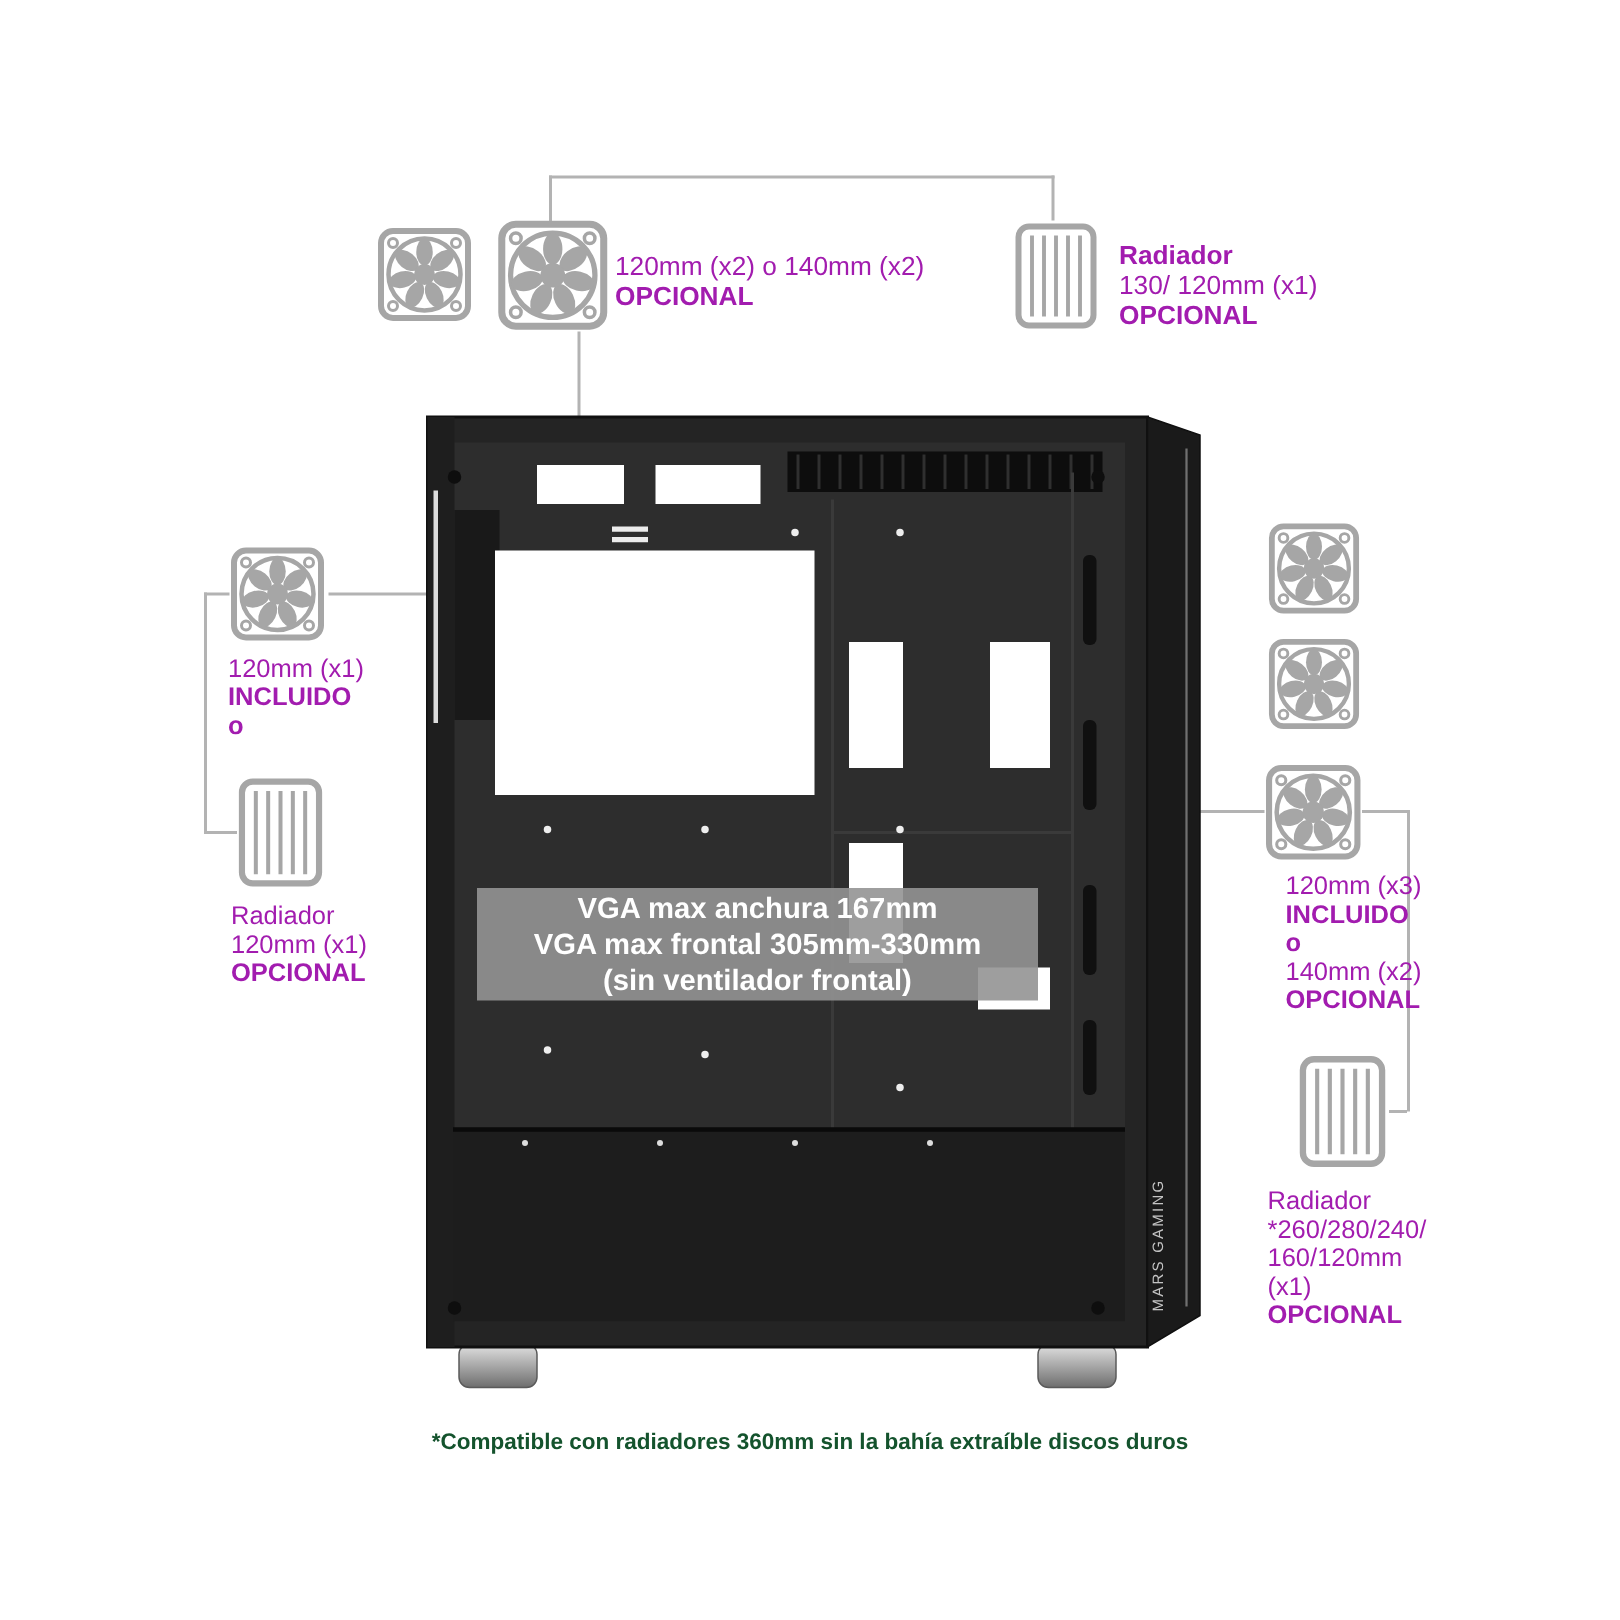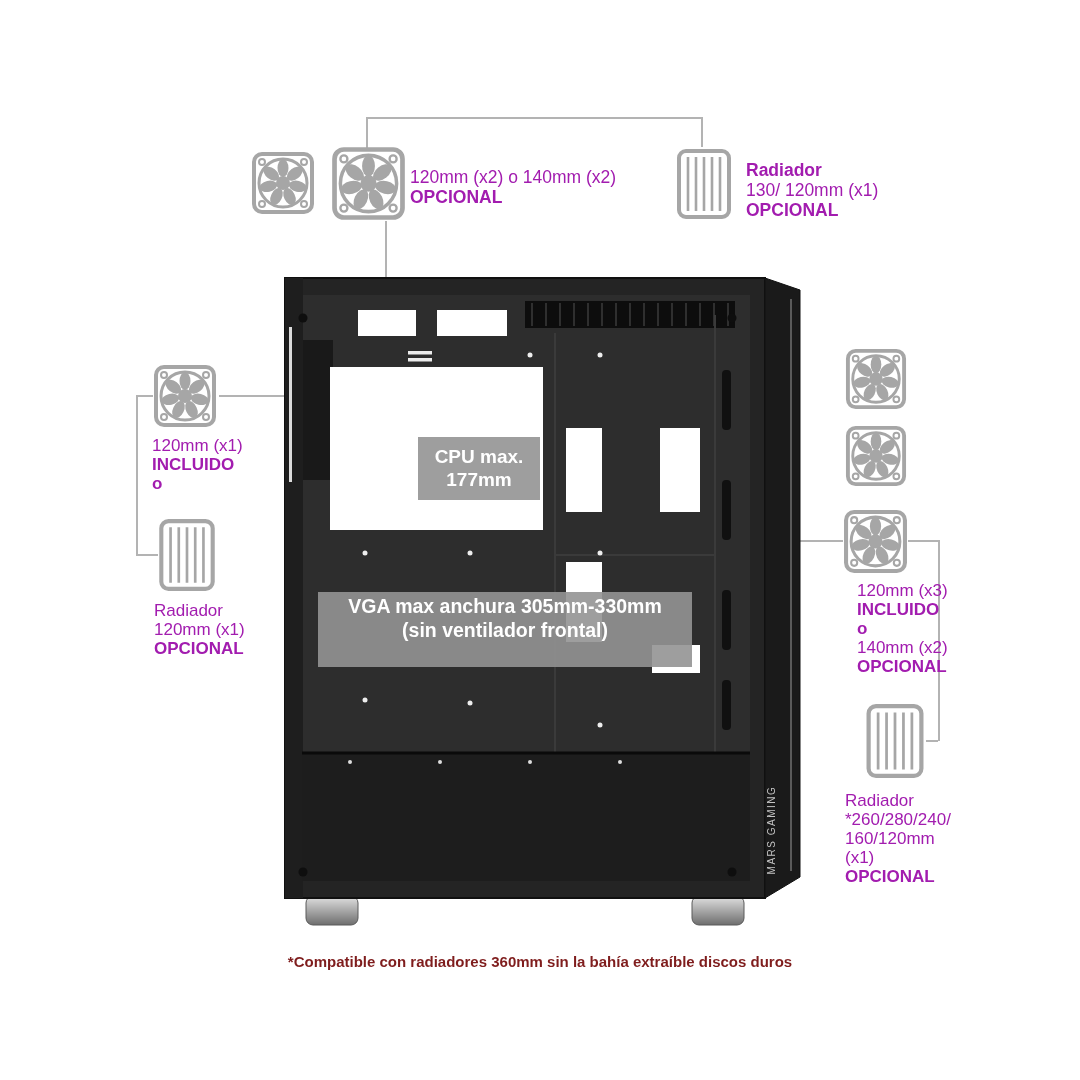--- a/index.html
+++ b/index.html
@@ -27,21 +27,21 @@
     font-weight:bold;
     text-align:center;
   }
   .overlay-box.cpu { font-size:19px; line-height:23px; padding-top:8px; }
   .overlay-box.vga { font-size:19.5px; line-height:24px; padding-top:2px; }
 
   .footnote {
     position:absolute;
     left:0; top:953px; width:1080px;
     text-align:center;
-    color:#7f1d1d;
+    color:#14532d;
     font-size:15px;
     font-weight:bold;
   }
 
   .case { position:absolute; }
 </style>
 </head>
 <body>
 
 <svg width="0" height="0" style="position:absolute" aria-hidden="true">
@@ -256,25 +256,22 @@
   </div>
 
   <div class="ann" style="left:845px;top:791px">
     <div>Radiador</div>
     <div>*260/280/240/</div>
     <div>160/120mm</div>
     <div>(x1)</div>
     <div class="b">OPCIONAL</div>
   </div>
 
-  <div class="overlay-box cpu" style="left:418px;top:437px;width:122px;height:63px">
-    <div>CPU max.</div>
-    <div>177mm</div>
-  </div>
 
   <div class="overlay-box vga" style="left:318px;top:592px;width:374px;height:75px">
-    <div>VGA max anchura 305mm-330mm</div>
+    <div>VGA max anchura 167mm</div>
+    <div>VGA max frontal 305mm-330mm</div>
     <div>(sin ventilador frontal)</div>
   </div>
 
   <div class="footnote">*Compatible con radiadores 360mm sin la bahía extraíble discos duros</div>
 
 </div>
 
 </body></html>

